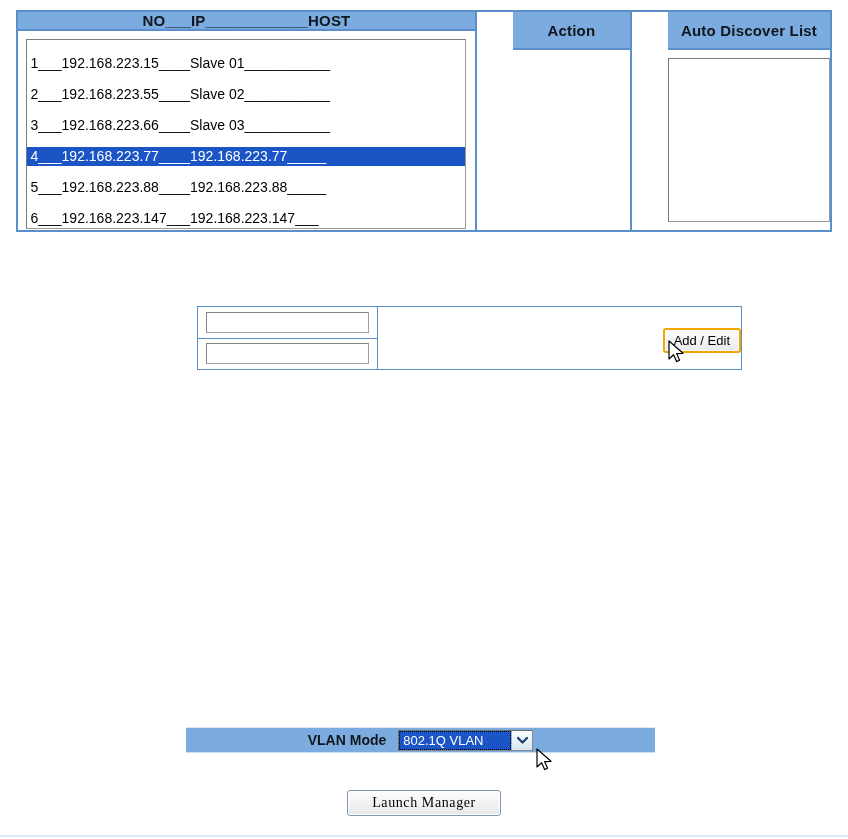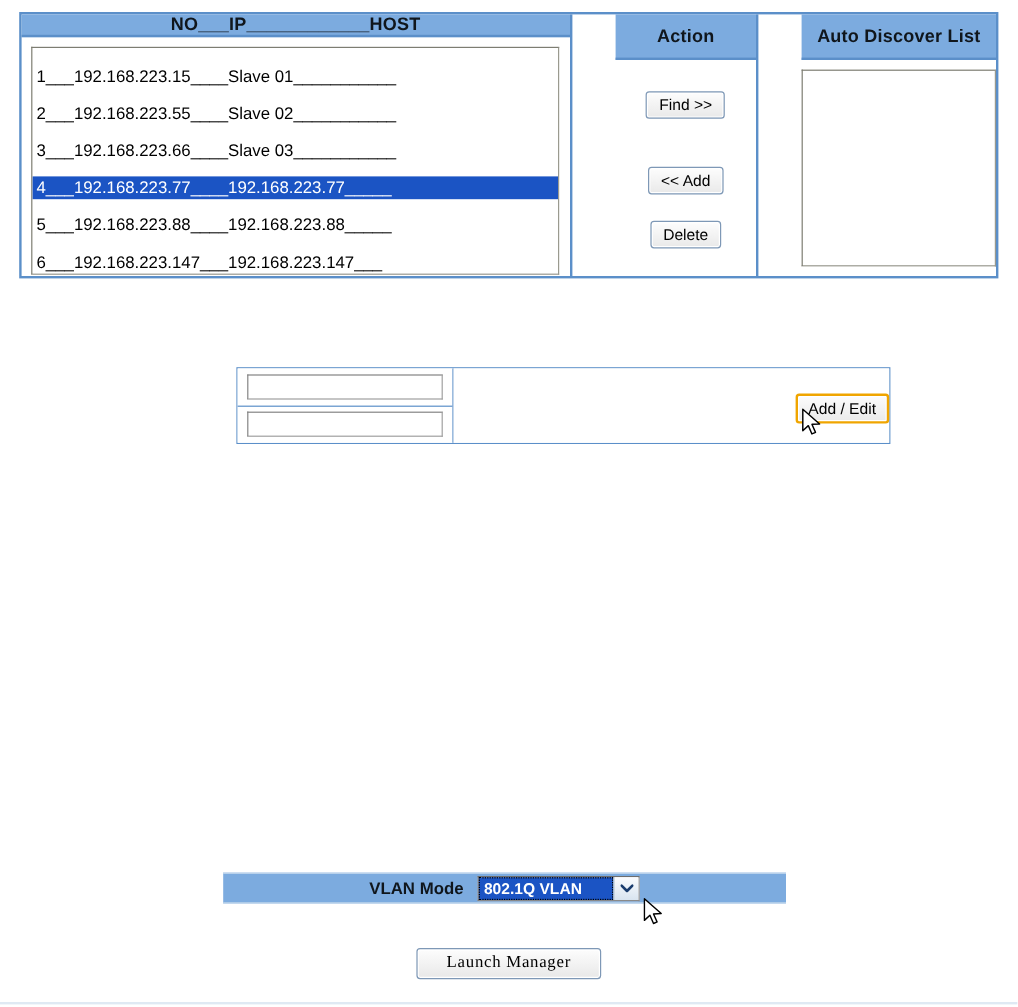--- a/index.html
+++ b/index.html
@@ -244,21 +244,20 @@
     background: #1b54c4;
     color: #ffffff;
     font-size: 13px;
     line-height: 19px;
     padding: 0 4px;
     box-sizing: border-box;
     outline: 1px dotted #000;
     outline-offset: -1px;
     white-space: nowrap;
     overflow: hidden;
-    font-weight: bold;
   }
   .vlan-arrow {
     width: 21px;
     background: linear-gradient(#fbfcfe, #d8e4f0);
     border-left: 1px solid #9fb4cb;
     display: flex;
     align-items: center;
     justify-content: center;
     box-sizing: border-box;
   }
@@ -316,25 +315,20 @@
           <div class="lrow">3___192.168.223.66____Slave 03___________</div>
           <div class="lrow sel">4___192.168.223.77____192.168.223.77_____</div>
           <div class="lrow">5___192.168.223.88____192.168.223.88_____</div>
           <div class="lrow">6___192.168.223.147___192.168.223.147___</div>
         </div>
     </div>
   </div>
 
   <div class="col col-action">
     <div class="col-head">Action</div>
-    <div class="col-body">
-      <button class="btn btn-find">Find &gt;&gt;</button>
-      <button class="btn btn-add">&lt;&lt; Add</button>
-      <button class="btn btn-delete">Delete</button>
-    </div>
   </div>
 
   <div class="col col-auto">
     <div class="col-head">Auto Discover List</div>
     <div class="col-body">
       <div class="discbox" id="auto-discover-listbox"></div>
     </div>
   </div>
 </div>
 

